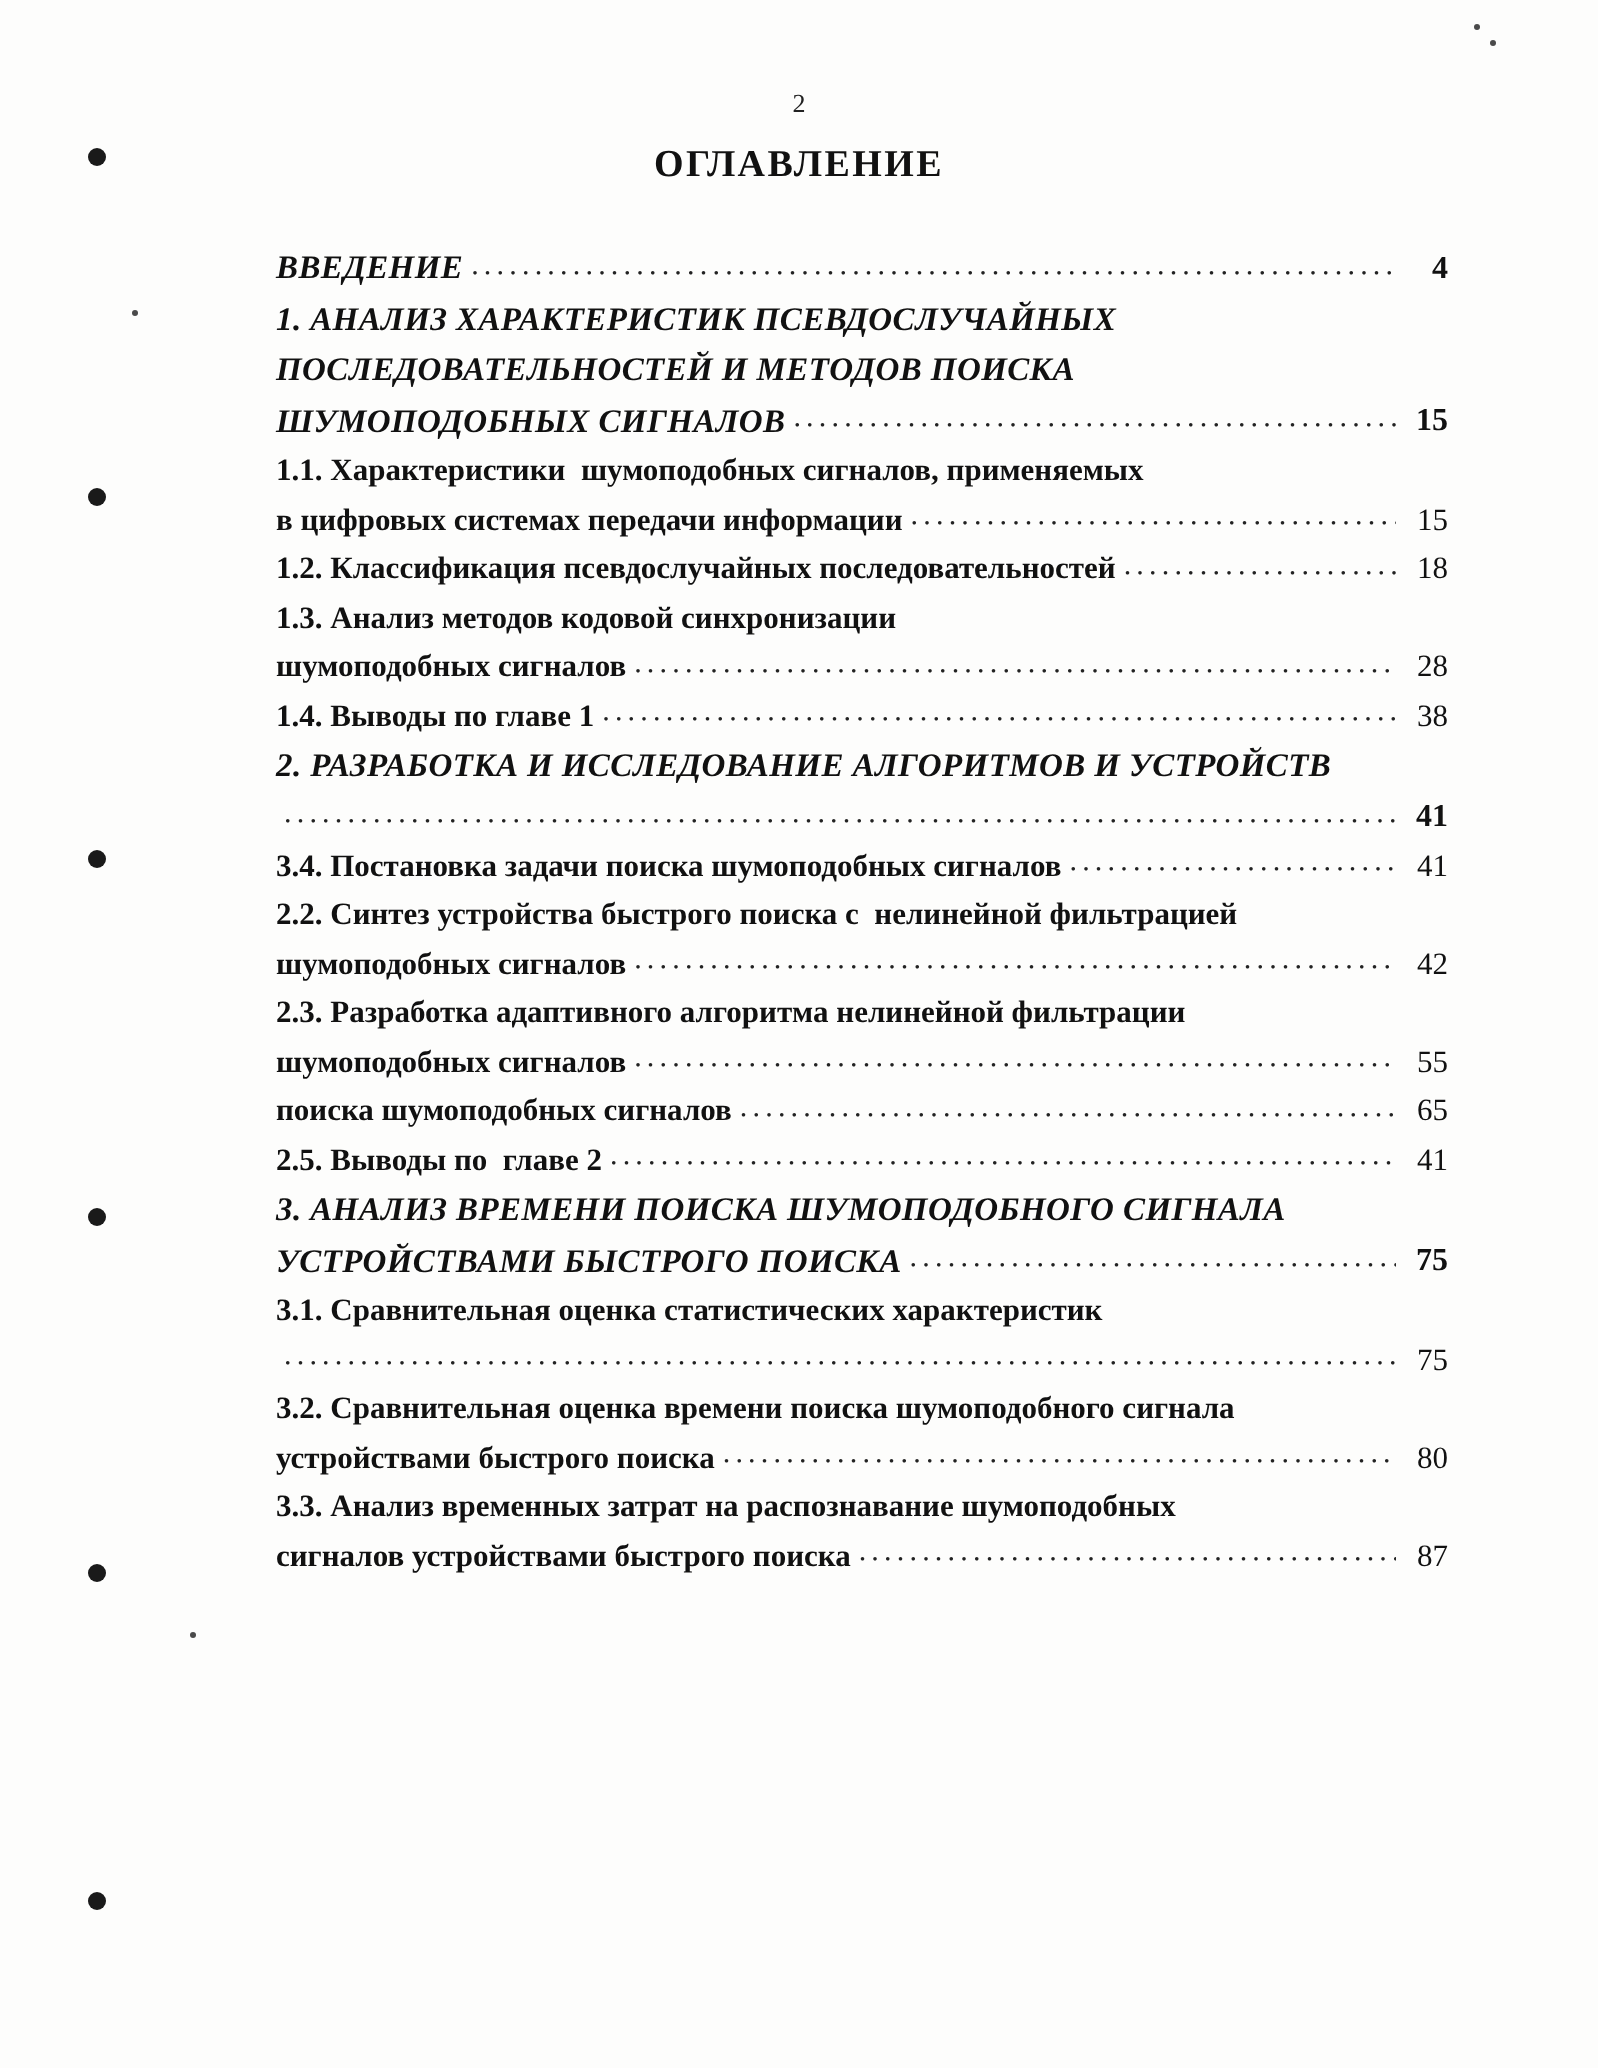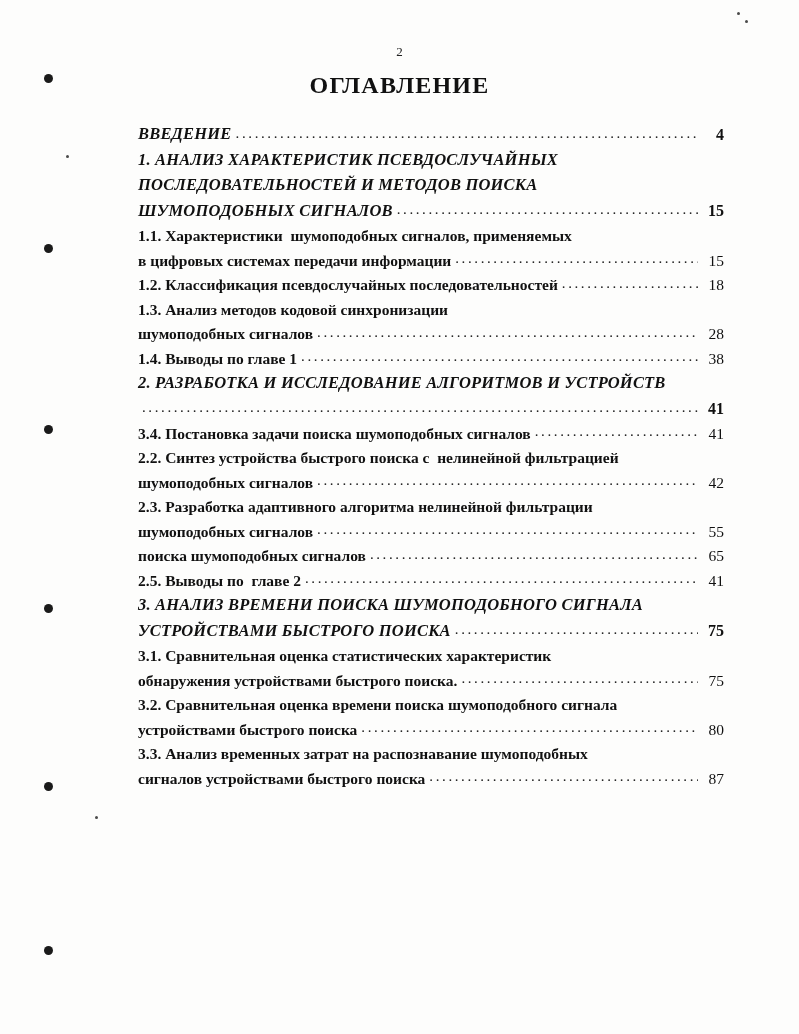--- a/index.html
+++ b/index.html
@@ -42,21 +42,21 @@
     text-align: center;
     font-size: 13px;
     color: #222;
   }
   .doc-title {
     position: absolute;
     top: 72px;
     left: 0;
     right: 0;
     text-align: center;
-    font-size: 24px;
+    font-size: 19px;
     font-weight: bold;
     letter-spacing: 1.2px;
     color: #111;
   }
   .toc {
     position: absolute;
     top: 126px;
     left: 138px;
     width: 586px;
   }
@@ -276,21 +276,20 @@
         <span class="pg">75</span>
       </div>
     </div>
 
     <div class="entry lvl-section">
       <div class="line nodots cont">
         <span class="txt">3.1. Сравнительная оценка статистических характеристик</span>
         <span class="dots"></span>
       </div>
       <div class="line">
-        <span class="txt">обнаружения устройствами быстрого поиска.</span>
         <span class="dots">................................................................................................................</span>
         <span class="pg">75</span>
       </div>
     </div>
 
     <div class="entry lvl-section">
       <div class="line nodots cont">
         <span class="txt">3.2. Сравнительная оценка времени поиска шумоподобного сигнала</span>
         <span class="dots"></span>
       </div>

